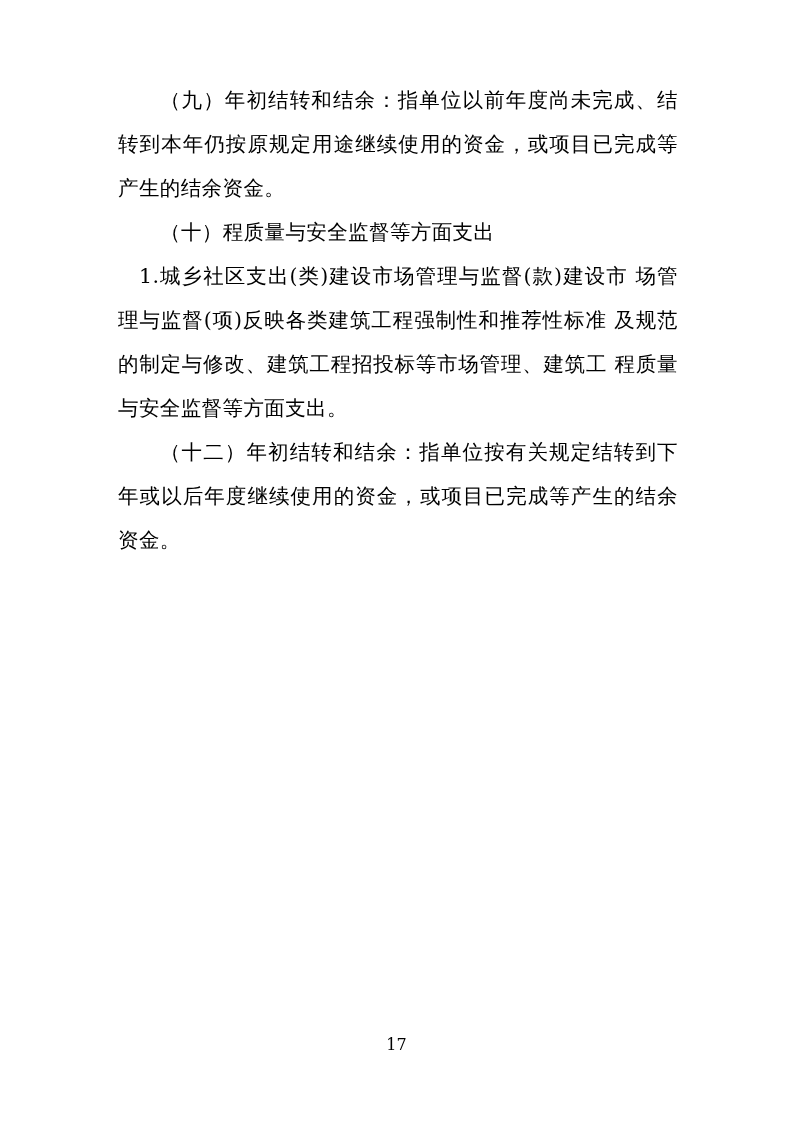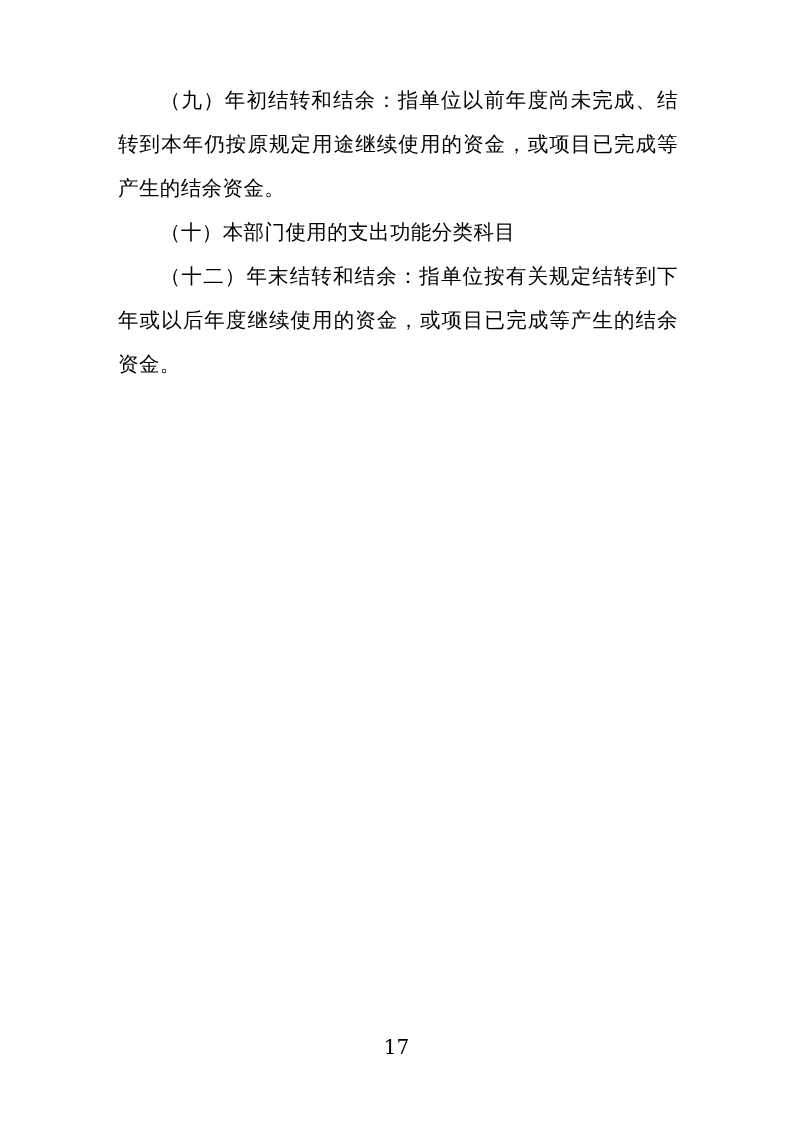--- a/index.html
+++ b/index.html
@@ -45,28 +45,29 @@
   }
   .indent1 {
     text-indent: 21px;
   }
   .page-number {
     position: absolute;
     left: 0;
     top: 1035px;
     width: 793px;
     text-align: center;
-    font-size: 20px;
+    font-size: 16px;
     font-family: "DejaVu Serif", "Liberation Serif", serif;
     color: #000000;
   }
 </style>
 </head>
 <body>
 
 <div class="page">
   <div class="content">
     <p class="para indent2">（九）年初结转和结余：指单位以前年度尚未完成、结转到本年仍按原规定用途继续使用的资金，或项目已完成等产生的结余资金。</p>
-    <p class="para indent2">（十）本部门使用的支出功能分类科目</p>
-    <p class="para indent2">（十二）年末结转和结余：指单位按有关规定结转到下年或以后年度继续使用的资金，或项目已完成等产生的结余资金。</p>
+    <p class="para indent2">（十）程质量与安全监督等方面支出</p>
+    <p class="para indent1">1.城乡社区支出(类)建设市场管理与监督(款)建设市 场管理与监督(项)反映各类建筑工程强制性和推荐性标准 及规范的制定与修改、建筑工程招投标等市场管理、建筑工 程质量与安全监督等方面支出。</p>
+    <p class="para indent2">（十二）年初结转和结余：指单位按有关规定结转到下年或以后年度继续使用的资金，或项目已完成等产生的结余资金。</p>
   </div>
   <div class="page-number">17</div>
 </div>
 
 </body></html>

